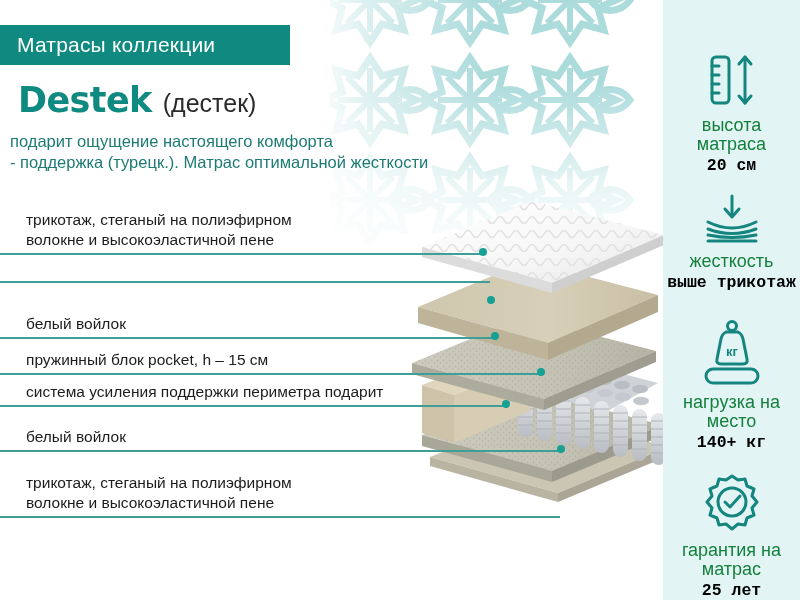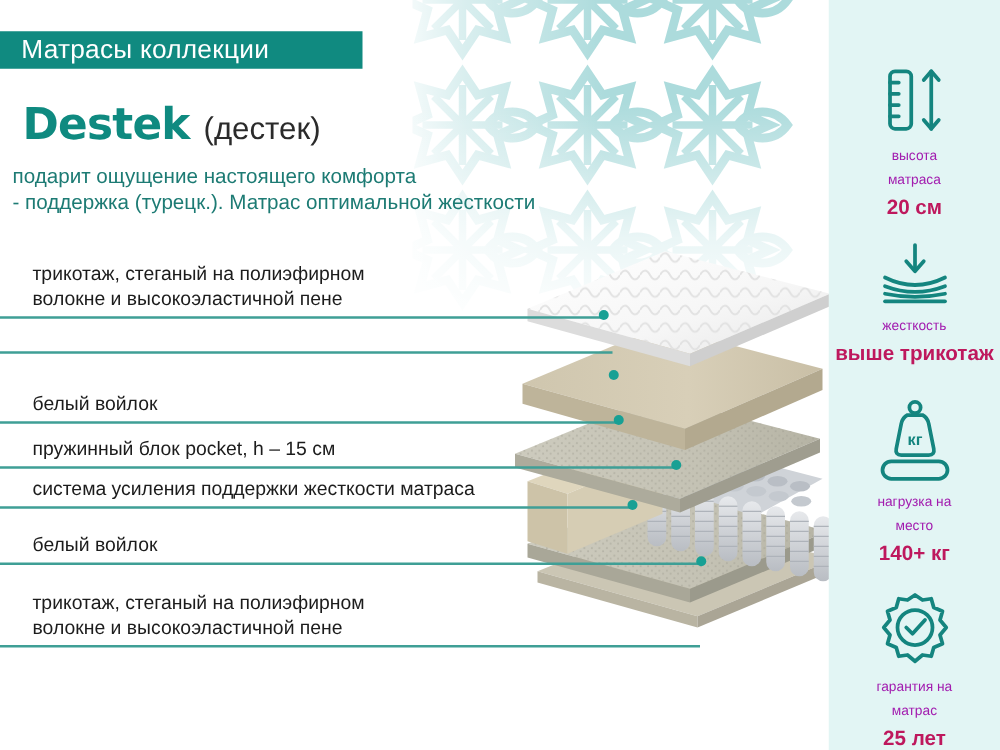--- a/index.html
+++ b/index.html
@@ -18,21 +18,21 @@
   }
   .bg-fade{
     position:absolute;left:310px;top:-40px;width:380px;height:320px;
     background:linear-gradient(180deg,rgba(255,255,255,0) 38%,rgba(255,255,255,.75) 72%,#fff 96%),
                linear-gradient(90deg,#fff 0%,rgba(255,255,255,.55) 16%,rgba(255,255,255,0) 46%);
     pointer-events:none;
   }
 
   
   .banner{
-    position:absolute;left:0;top:25px;width:290px;height:30px;
+    position:absolute;left:0;top:25px;width:290px;height:40px;
     background:#108a80;display:flex;align-items:center;
   }
   .banner-text{
     color:#ffffff;font-size:21px;letter-spacing:.2px;padding-left:17px;font-weight:400;
   }
 
   
   .brand-row{position:absolute;left:18px;top:80px;display:flex;align-items:baseline;}
   .brand-name{
     color:#0f8a80;font-size:35px;font-weight:bold;letter-spacing:-.6px;
@@ -57,25 +57,25 @@
   .mattress{position:absolute;left:400px;top:185px;width:270px;height:320px;}
 
   
   .sidebar{
     position:absolute;left:663px;top:0;width:137px;height:600px;
     background:#e2f5f4;display:flex;flex-direction:column;align-items:center;
   }
   .spec{width:100%;display:flex;flex-direction:column;align-items:center;}
   .spec-icon{display:flex;align-items:center;justify-content:center;}
   .spec-label{
-    text-align:center;color:#a21caf;font-size:11px;line-height:19px;margin-top:8px;
+    text-align:center;color:#15803d;font-size:18px;line-height:19px;margin-top:8px;
     padding:0 6px;
   }
   .spec-value{
-    text-align:center;color:#be185d;font-size:16.5px;font-weight:bold;line-height:20px;margin-top:2px;
+    text-align:center;color:#000000;font-size:16.5px;font-weight:bold;line-height:20px;margin-top:2px;font-family:Liberation Mono, monospace;
   }
 </style>
 </head>
 <body>
 
 <div id="root">
 
   <svg class="bg-pattern" viewBox="0 0 340 300" xmlns="http://www.w3.org/2000/svg">
     <defs>
       <g id="star8">
@@ -327,21 +327,21 @@
   </div>
   <div class="dot" style="left:491px;top:332px;"></div>
 
   <div class="callout" style="top:350px;width:560px;">
     <div class="cap">пружинный блок pocket, h – 15 см</div>
     <div class="rule" style="width:540px;"></div>
   </div>
   <div class="dot" style="left:537px;top:368px;"></div>
 
   <div class="callout" style="top:382px;width:560px;">
-    <div class="cap">система усиления поддержки жесткости матраса</div>
+    <div class="cap">система усиления поддержки периметра подарит</div>
     <div class="rule" style="width:505px;"></div>
   </div>
   <div class="dot" style="left:502px;top:400px;"></div>
 
   <div class="callout" style="top:427px;width:560px;">
     <div class="cap">белый войлок</div>
     <div class="rule" style="width:560px;"></div>
   </div>
   <div class="dot" style="left:557px;top:445px;"></div>
 

